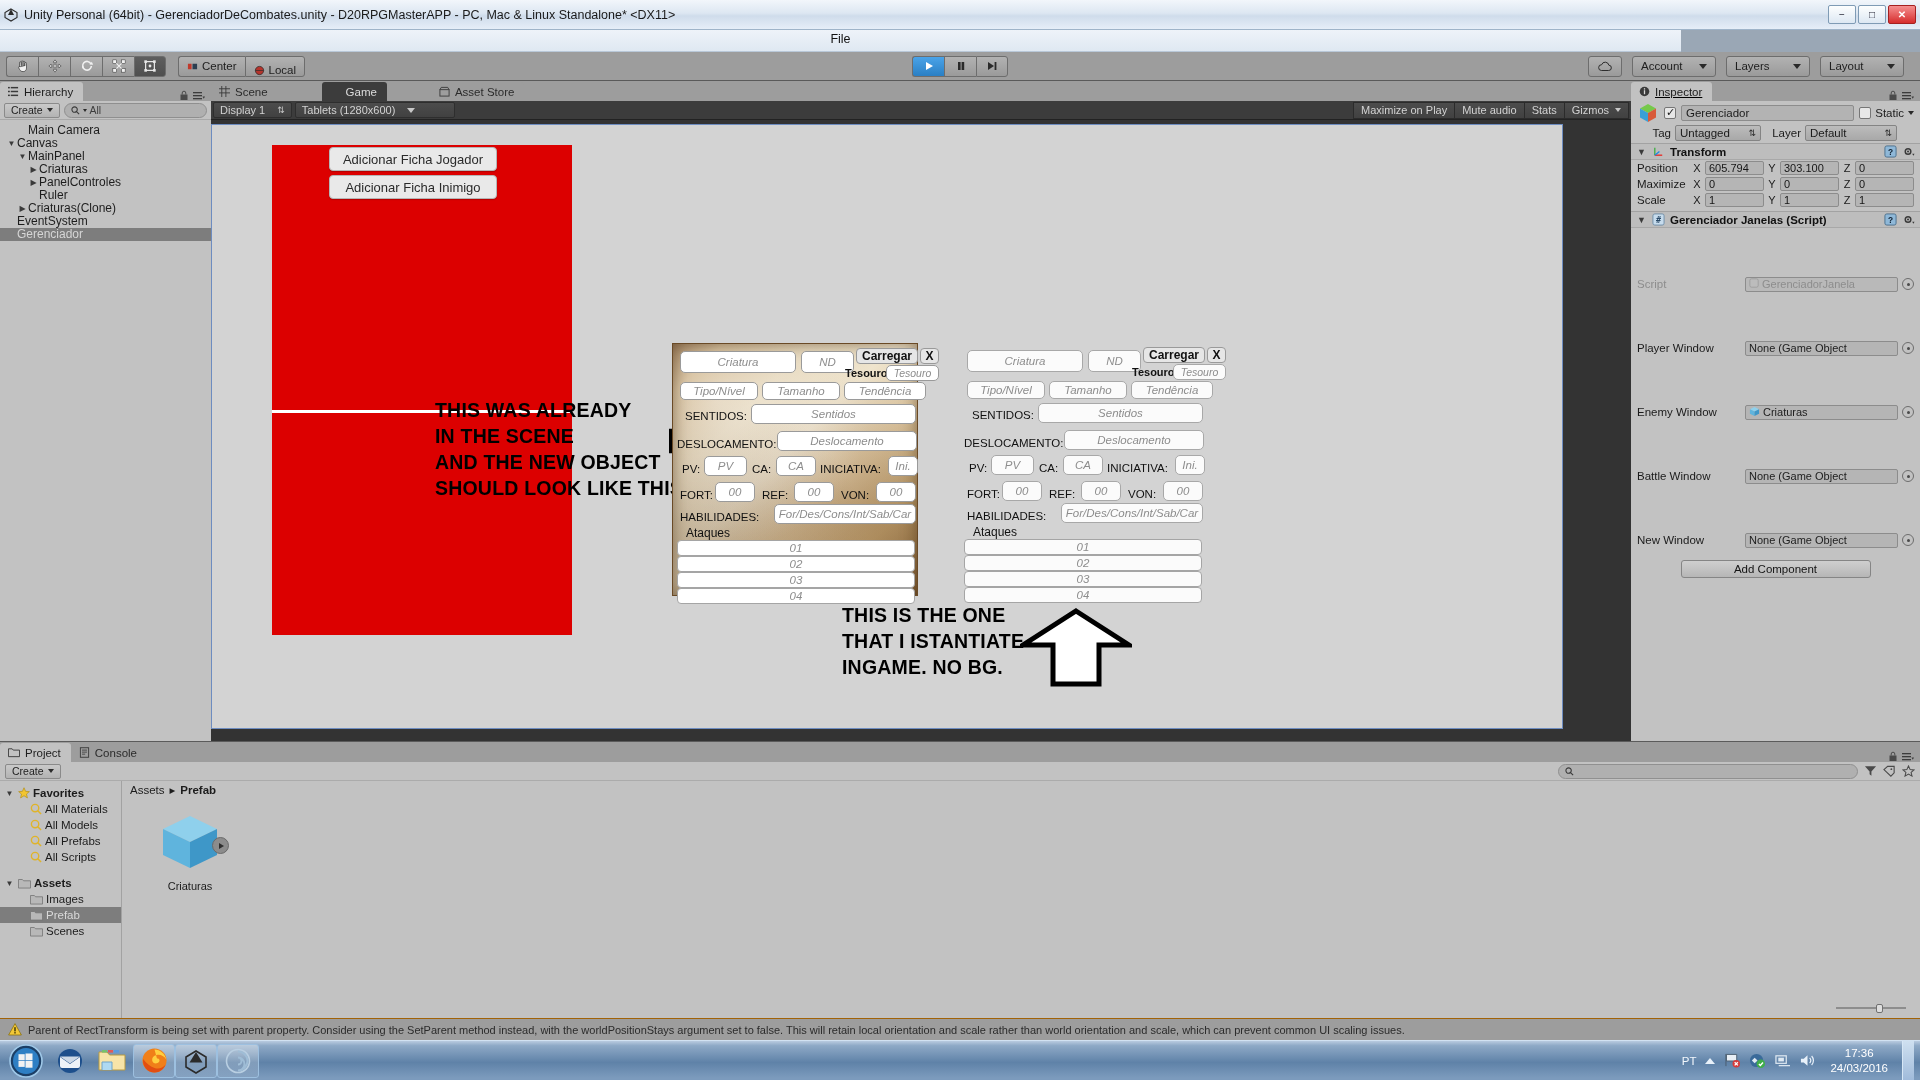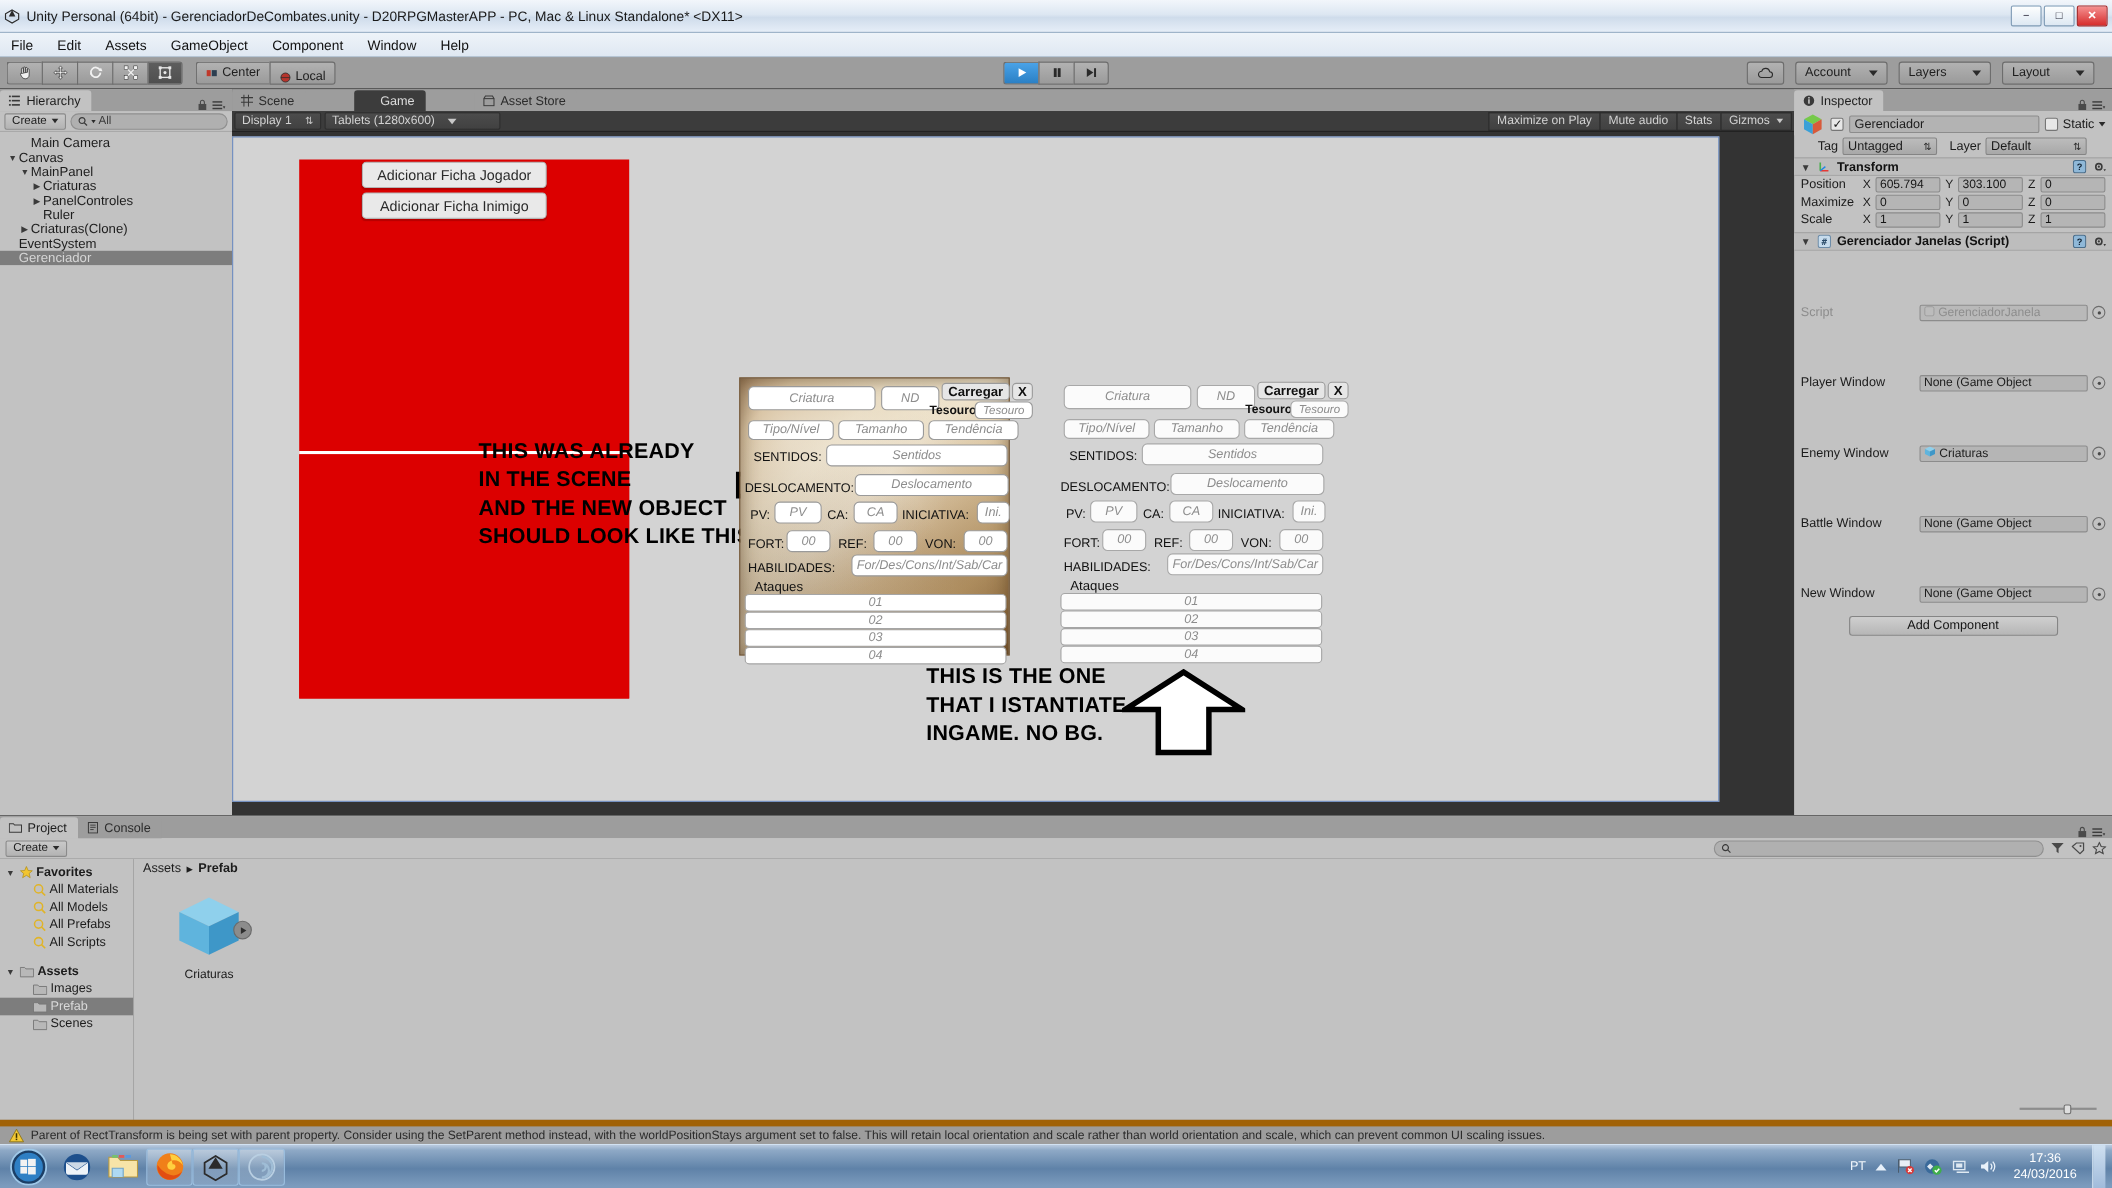--- a/index.html
+++ b/index.html
@@ -28,24 +28,24 @@
     width:28px; height:19px; border:1px solid #7f9bb5;
     background:linear-gradient(180deg,#fdfefe,#dde8f3);
     border-radius:2px; position:relative; cursor:pointer;
   }
   .win-btn.close{ background:linear-gradient(180deg,#f59090,#d62d2d); border-color:#a52020; }
   .win-btn .g{ position:absolute; left:50%; top:50%; transform:translate(-50%,-50%); font-size:10px; color:#223; line-height:1;}
   .win-btn.close .g{ color:#fff; font-weight:bold; }
 
   
   .menubar{
-    position:absolute; left:0; top:30px; width:1920px; height:22px;
+    position:absolute; left:0; top:30px; width:1681px; height:22px;
     background:linear-gradient(180deg,#eef3f9,#dfe8f2);
     border-bottom:1px solid #b9c8d8;
-    display:flex; align-items:center; gap:2px;
+    display:flex; align-items:center; gap:2px;flex-direction:column;
   }
   .menu-item{ padding:2px 10px; font-size:12.5px; color:#111; cursor:pointer; border-radius:2px;}
 
   
   .unity-toolbar{
     position:absolute; left:0; top:52px; width:1920px; height:29px;
     background:#9d9d9d;
     border-bottom:1px solid #5a5a5a;
     display:flex; align-items:center; padding:0 6px;
   }
@@ -192,21 +192,21 @@
   }
   .atk{
     position:absolute; background:#ffffff; border:1px solid #a5a5a5; border-radius:4px;
     display:flex;align-items:center;justify-content:center; font-style:italic; color:#8d8d8d; font-size:11.5px;
     cursor:text;
   }
   .sheet.plain .atk{ background:#fbfbfb; }
 
   
   .inspector{ position:absolute; left:1631px; top:0; width:289px; height:660px; background:#c2c2c2;}
-  .insp-header{ height:20px; background:#9d9d9d; display:flex; align-items:flex-end;}
+  .insp-header{ height:20px; background:#9d9d9d; display:flex; align-items:flex-end;text-decoration:underline;}
   .insp-name-row{
     height:22px; display:flex; align-items:center; gap:5px; padding:2px 6px 0 6px; background:#c2c2c2;
   }
   .cube-icon{ width:22px;height:22px; }
   .chk{ width:12px;height:12px; background:#e7e7e7; border:1px solid #767676; border-radius:2px; position:relative; cursor:pointer;}
   .chk.on::after{ content:"✓"; position:absolute; left:1px; top:-2px; font-size:11px; color:#1a1a1a;}
   .name-field{
     flex:1; height:16px; background:#b3b3b3; border:1px solid #8c8c8c; border-radius:2px;
     display:flex;align-items:center;padding:0 4px; font-size:11.5px; color:#1b1b1b; cursor:text;
   }
@@ -260,21 +260,21 @@
   .asset-grid{ padding:14px 0 0 26px; display:flex; gap:20px;}
   .asset{ width:84px; display:flex;flex-direction:column;align-items:center;gap:6px; cursor:pointer;}
   .asset-label{ font-size:11px;color:#1c1c1c;}
   .zoom-slider{ position:absolute; right:14px; bottom:6px; width:70px; height:10px; display:flex;align-items:center;}
   .zoom-track{ width:100%; height:2px; background:#8d8d8d;}
   .zoom-knob{ position:absolute; left:40px; width:7px;height:9px; background:#dedede; border:1px solid #707070; border-radius:2px; cursor:pointer;}
 
   
   .statusbar{
     position:absolute; left:0; top:1018px; width:1920px; height:22px;
-    background:#9d9d9d; border-top:6px solid #a16207;
+    background:#9d9d9d; border-top:1px solid #a16207;
     display:flex; align-items:center; gap:6px; padding:0 8px; font-size:11px; color:#2b2b2b;
   }
 
   
   .taskbar{
     position:absolute; left:0; top:1040px; width:1920px; height:40px;
     background:linear-gradient(180deg,#b9cbe0 0%,#8ea9c6 12%,#5f82a8 55%,#7c9bbd 95%);
     border-top:1px solid #d2e2f2; display:flex; align-items:center;
   }
   .startorb{

